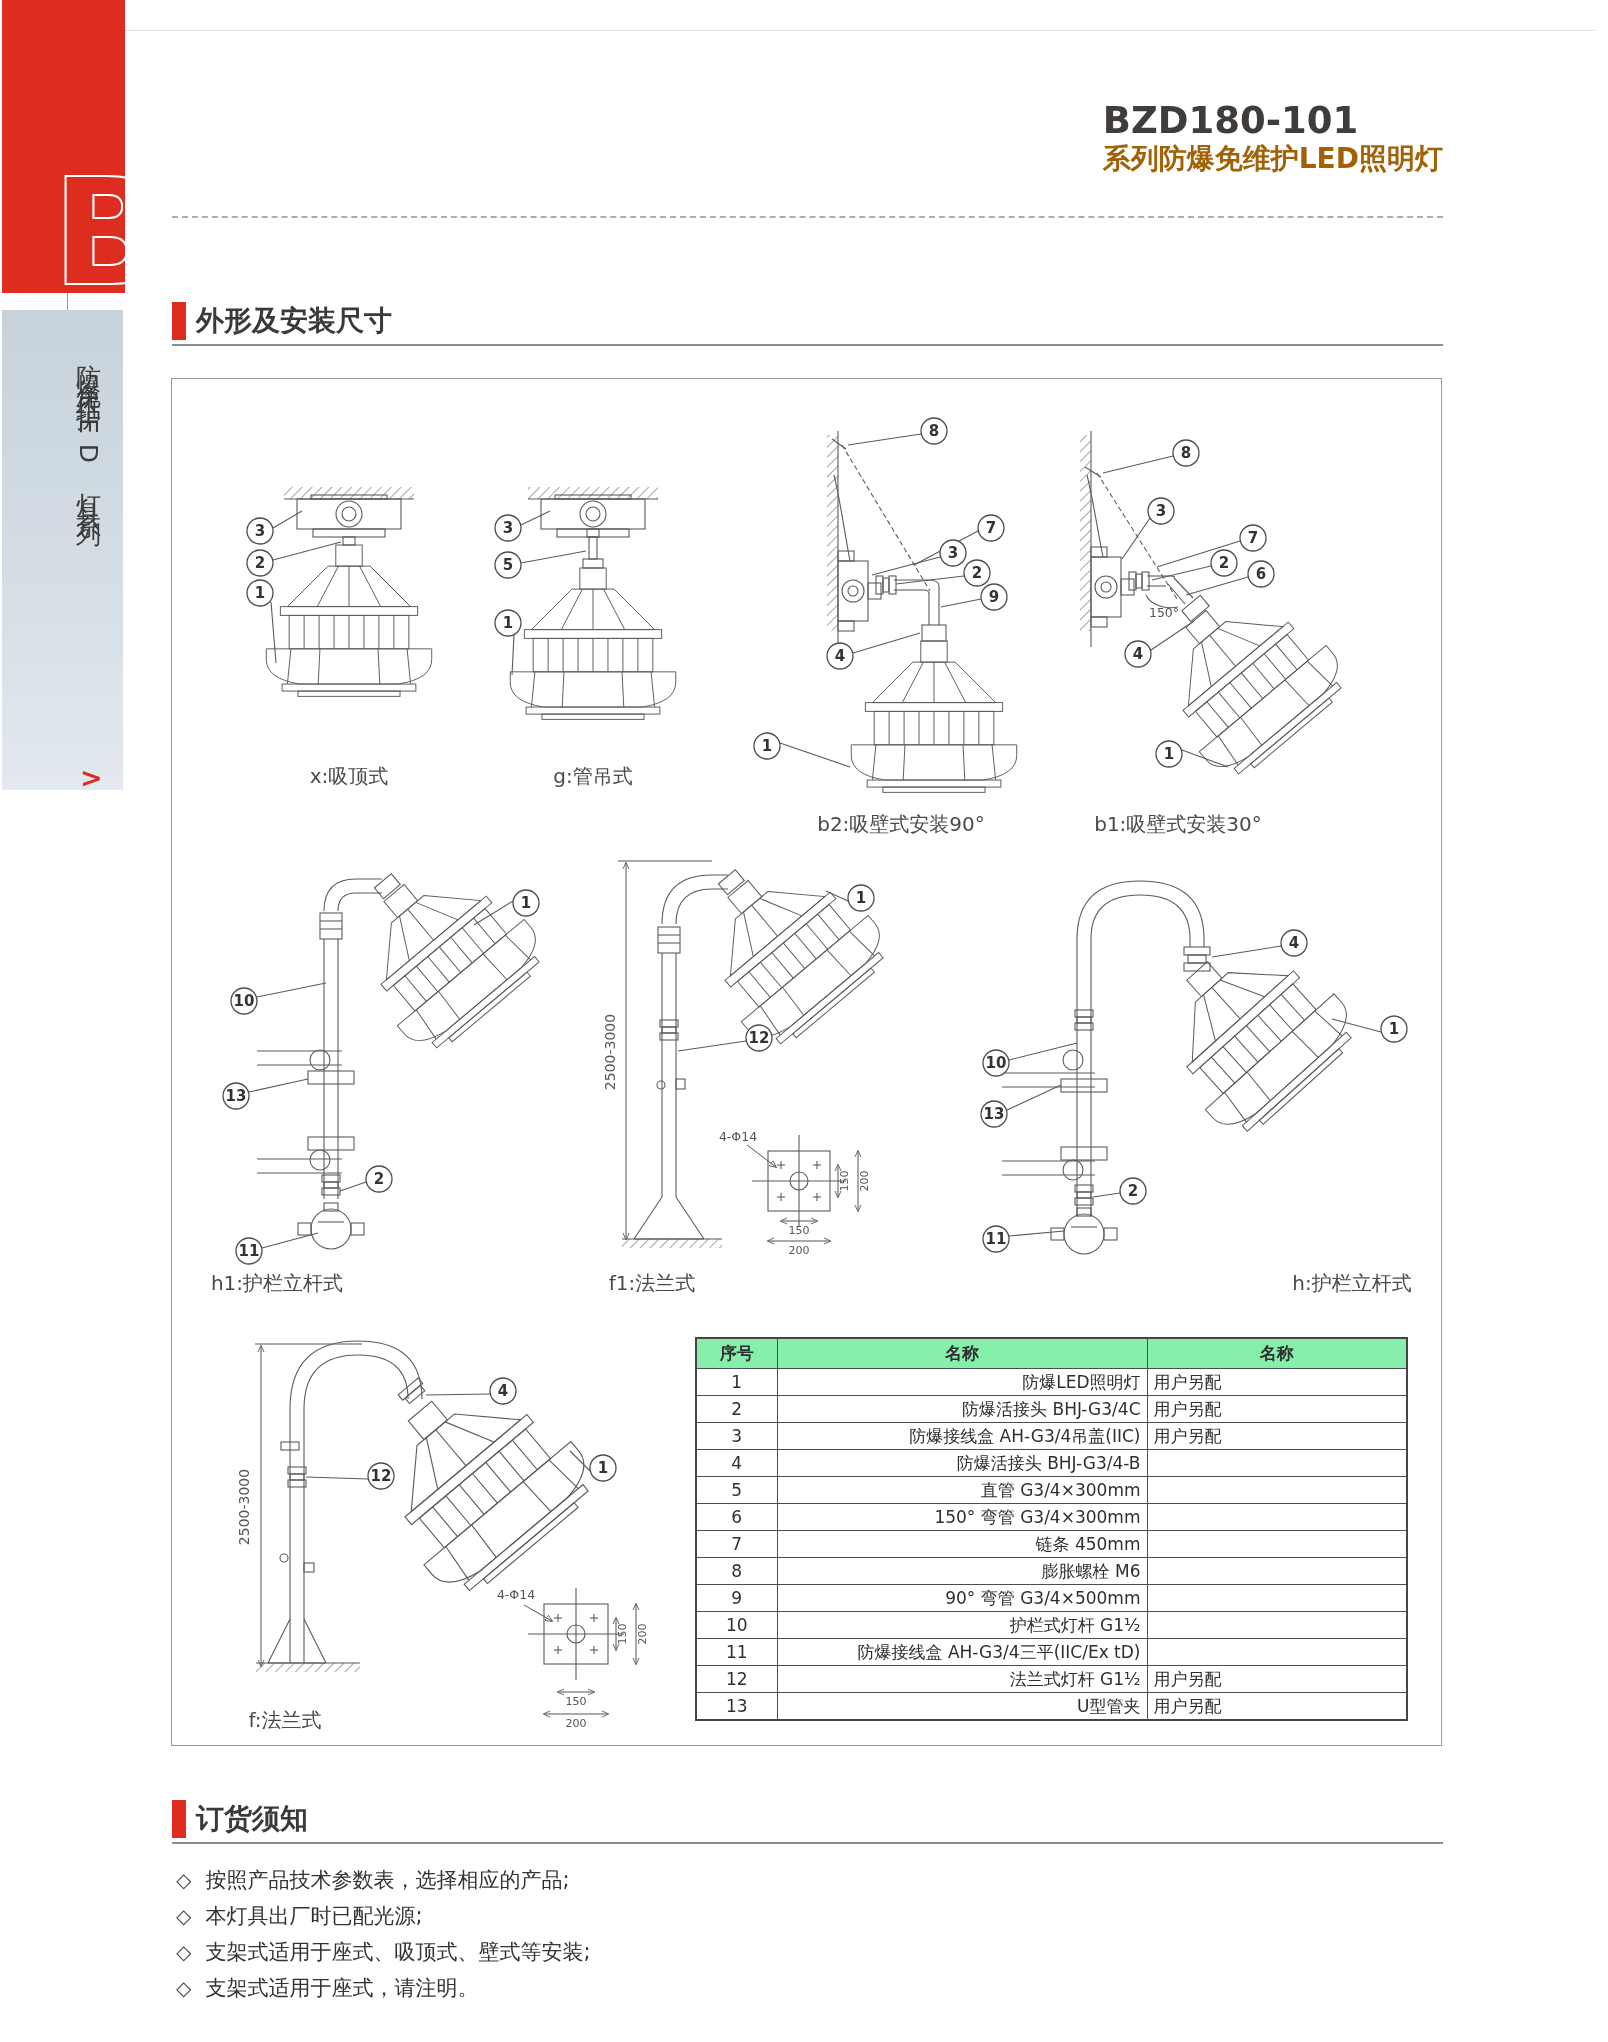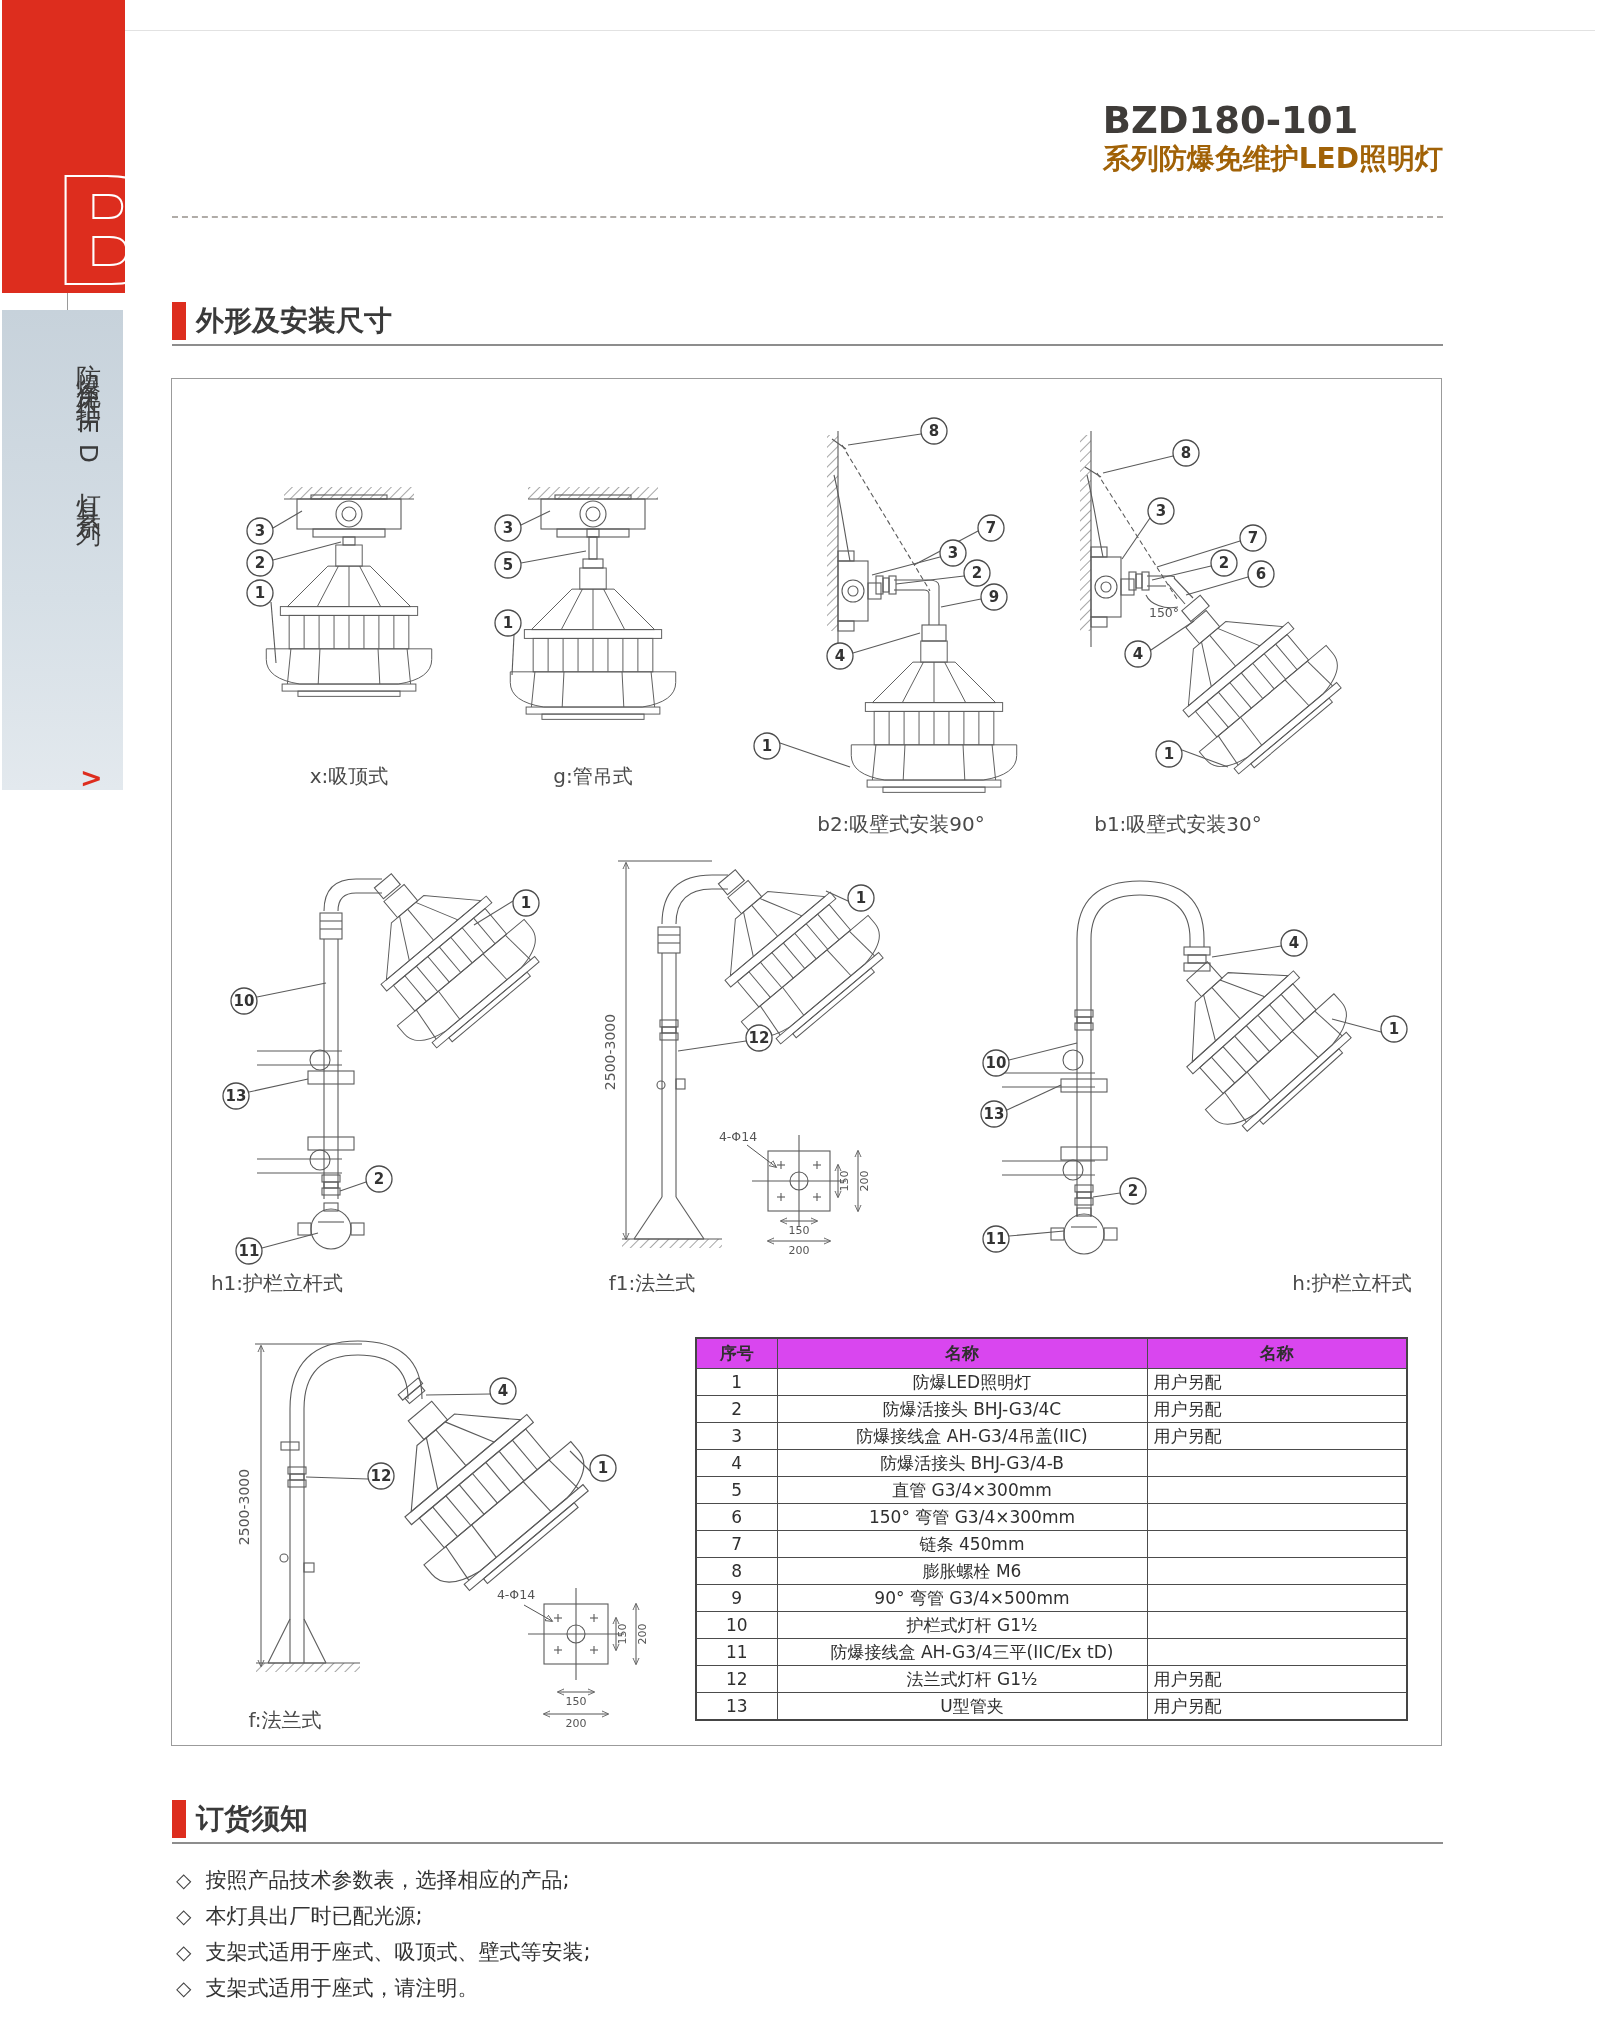--- a/index.html
+++ b/index.html
@@ -33,24 +33,24 @@
   .dw .dim{font-size:14px;fill:#555;text-anchor:middle;}
   .dw .dims{font-size:11px;fill:#555;text-anchor:middle;}
   .dw .dml{stroke:#555;stroke-width:1;}
   .dw .chain{stroke-dasharray:5 3;}
   .co circle{fill:#fff;stroke:#4c4c4c;stroke-width:1.3;}
   .co text{font-size:15px;font-weight:600;fill:#333;text-anchor:middle;}
   
   .parts{position:absolute;left:523px;top:958px;width:711px;border-collapse:collapse;
          font-size:17px;color:#2f2f2f;table-layout:fixed;border:2px solid #454545;}
   .parts th,.parts td{border:1px solid #4c4c4c;padding:0 6px;overflow:hidden;white-space:nowrap;}
-  .parts th{height:29px;background:#d946ef;font-weight:600;text-align:center;font-family:Liberation Mono, monospace;}
+  .parts th{height:29px;background:#86efac;font-weight:600;text-align:center;font-family:Liberation Mono, monospace;}
   .parts td{height:26px;}
   .parts .c-no{text-align:center;}
-  .parts .c-name{text-align:center;padding-left:26px;}
+  .parts .c-name{text-align:right;padding-left:26px;}
   .parts .c-note{text-align:left;}
   
   .notes{position:absolute;left:176px;top:1862px;}
   .note{height:36px;display:flex;align-items:center;font-size:21px;color:#333;}
   .diamond{margin-right:14px;font-size:20px;color:#444;}
 </style>
 </head>
 <body>
 
 <div class="page">

